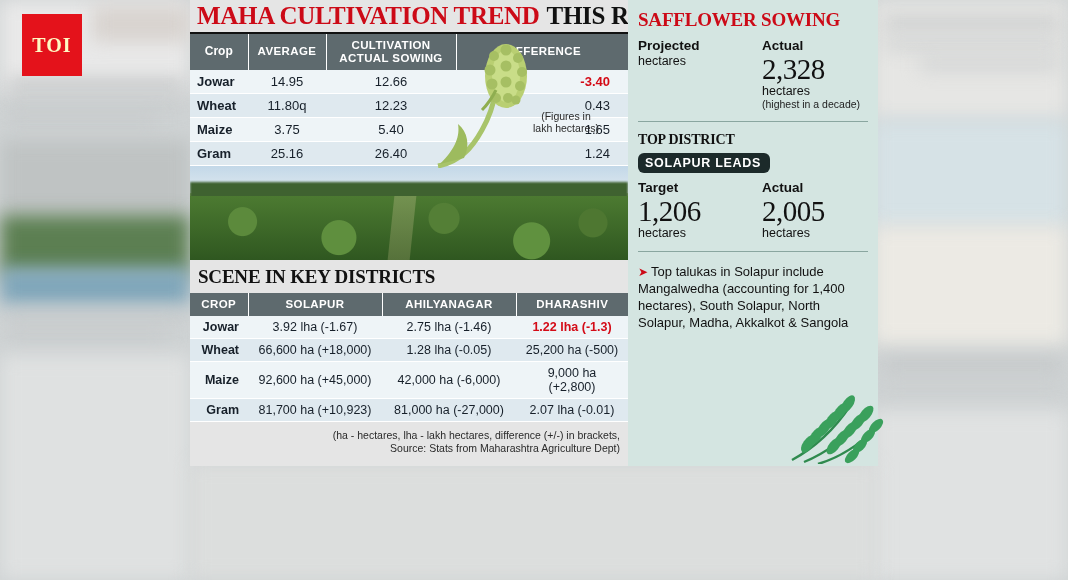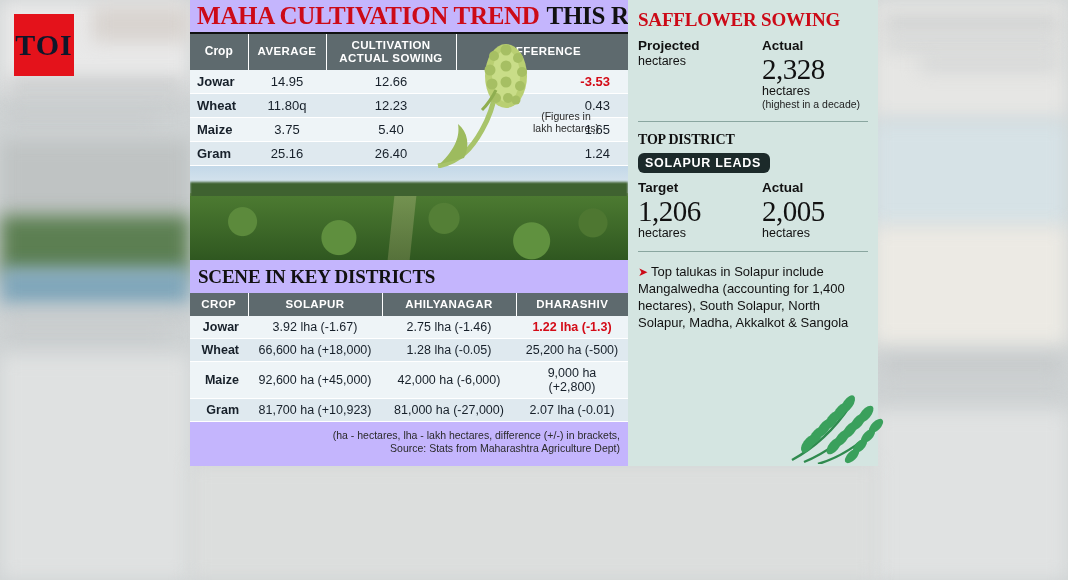--- a/index.html
+++ b/index.html
@@ -43,39 +43,39 @@
   .bgr-5 { right: 0; top: 120px; width: 196px; height: 110px; background: #d6e2e6; }
   .bgr-6 { right: 0; top: 225px; width: 196px; height: 120px; background: #eceae4; }
   .bgr-7 { right: 8px; top: 360px; width: 176px; height: 10px; background: #c3c6c7; }
   .bgr-8 { right: 8px; top: 382px; width: 176px; height: 9px; background: #cbcecf; }
   .bgr-9 { right: 0; top: 410px; width: 196px; height: 170px; background: #e0e2e2; }
   .bgc-1 { left: 190px; top: 462px; width: 688px; height: 118px; background: #dcdedd; }
 
   
   #toi-logo {
     position: absolute;
-    left: 14px; top: 14px;
+    left: 22px; top: 14px;
     width: 60px; height: 62px;
     background: #e4121b;
-    color: #0f172a;
+    color: #fef9c3;
     font-family: "Liberation Serif", serif;
     font-weight: bold;
-    font-size: 30px;
+    font-size: 20px;
     letter-spacing: 1px;
     display: flex;
     align-items: center;
     justify-content: center;
   }
 
   
   #card {
     position: absolute;
     left: 190px; top: 0;
     width: 688px; height: 466px;
-    background: #c4b5fd;
+    background: #e5e5e5;
     display: flex;
   }
   #left-col { width: 438px; position: relative; }
   #right-col {
     width: 250px;
     background: #d4e5e1;
     position: relative;
     padding: 0 10px;
   }
 
@@ -340,21 +340,21 @@
             <span>ACTUAL SOWING</span>
           </th>
           <th>DIFFERENCE</th>
         </tr>
       </thead>
       <tbody>
         <tr>
           <td class="crop">Jowar</td>
           <td class="num">14.95</td>
           <td class="num">12.66</td>
-          <td class="diff neg">-3.53</td>
+          <td class="diff neg">-3.40</td>
         </tr>
         <tr>
           <td class="crop">Wheat</td>
           <td class="num">11.80q</td>
           <td class="num">12.23</td>
           <td class="diff">0.43</td>
         </tr>
         <tr>
           <td class="crop">Maize</td>
           <td class="num">3.75</td>

